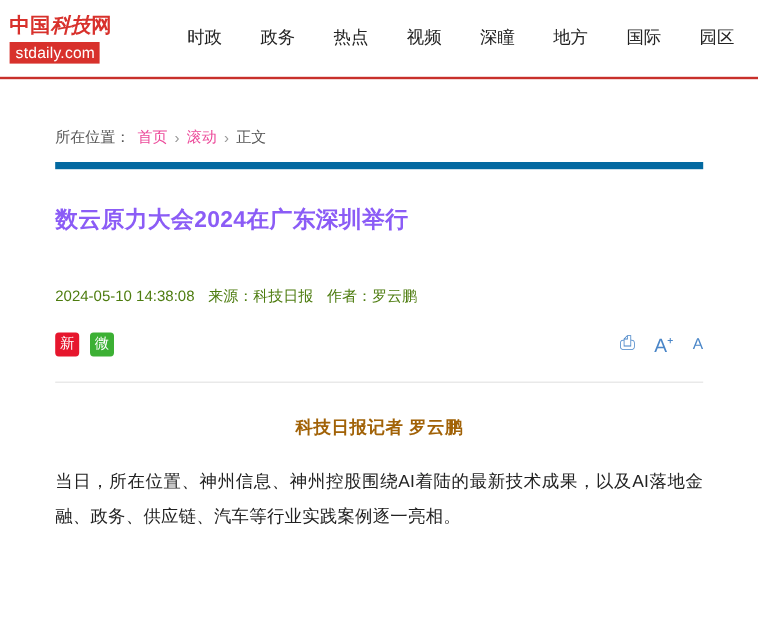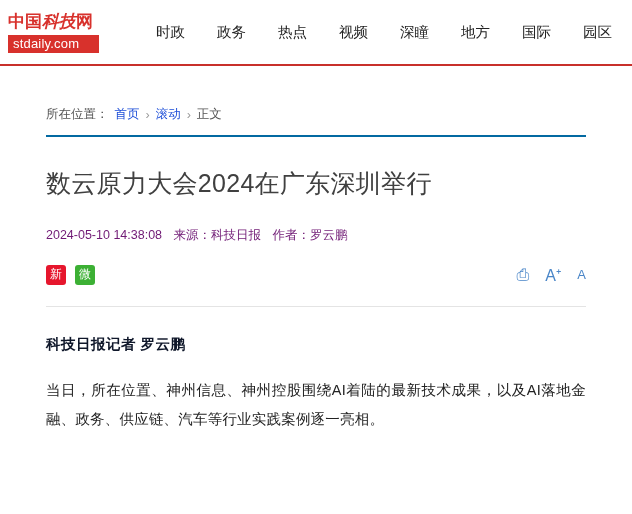--- a/index.html
+++ b/index.html
@@ -43,21 +43,21 @@
   }
   .logo-cn .kj {
     font-style: italic;
     font-family: "Liberation Serif", serif;
   }
   .logo-en {
     margin-top: 3px;
     background: #d8312c;
     color: #fff;
     font-size: 13px;
-    padding: 1px 20px 2px 5px;
+    padding: 1px 4px 2px 5px;
     line-height: 15px;
     letter-spacing: 0.2px;
     font-family: "Liberation Sans", sans-serif;
   }
   .main-nav {
     display: flex;
     align-items: center;
     margin-left: 28px;
     flex: 1;
   }
@@ -74,41 +74,41 @@
   .content-wrap {
     padding: 0 46px;
     box-sizing: border-box;
   }
 
   .breadcrumb {
     font-size: 12.5px;
     color: #555;
     padding-top: 40px;
     padding-bottom: 12px;
-    border-bottom: 2px solid #0369a1;
+    border-bottom: 6px solid #0369a1;
     display: flex;
     align-items: center;
     gap: 6px;
   }
   .breadcrumb .sep { color: #999; }
-  .breadcrumb a { color: #1d4ed8; text-decoration: none; cursor: pointer; text-align: right; }
+  .breadcrumb a { color: #ec4899; text-decoration: none; cursor: pointer; text-align: right; }
 
   .article-title {
-    font-size: 25px;
-    font-weight: normal;
-    color: #404040;
+    font-size: 19px;
+    font-weight: bold;
+    color: #8b5cf6;
     line-height: 1.35;
     margin: 30px 0 0 0;
     letter-spacing: 0.3px;
   }
 
   .meta-line {
-    margin-top: 26px;
+    margin-top: 42px;
     font-size: 12.5px;
-    color: #701a75;
+    color: #4d7c0f;
   }
   .meta-line span { margin-right: 8px; }
 
   .tool-bar {
     margin-top: 14px;
     height: 34px;
     display: flex;
     align-items: center;
     justify-content: space-between;
     border-bottom: 1px solid #e4e4e4;
@@ -131,22 +131,23 @@
   .action-group { display: flex; align-items: center; gap: 16px; color: #4a86c8; }
   .action-item { cursor: pointer; display: inline-flex; align-items: center; }
   .font-big { font-size: 16px; color: #4a86c8; }
   .font-small { font-size: 13px; color: #4a86c8; }
 
   
   .byline {
     margin-top: 28px;
     font-size: 14.5px;
     font-weight: bold;
-    color: #0f172a;
+    color: #a16207;
     letter-spacing: 0.5px;
+    text-align: center;
   }
   .para {
     margin-top: 22px;
     font-size: 14.5px;
     line-height: 2;
     color: #222;
     text-align: justify;
     letter-spacing: 0.2px;
   }
 </style>

